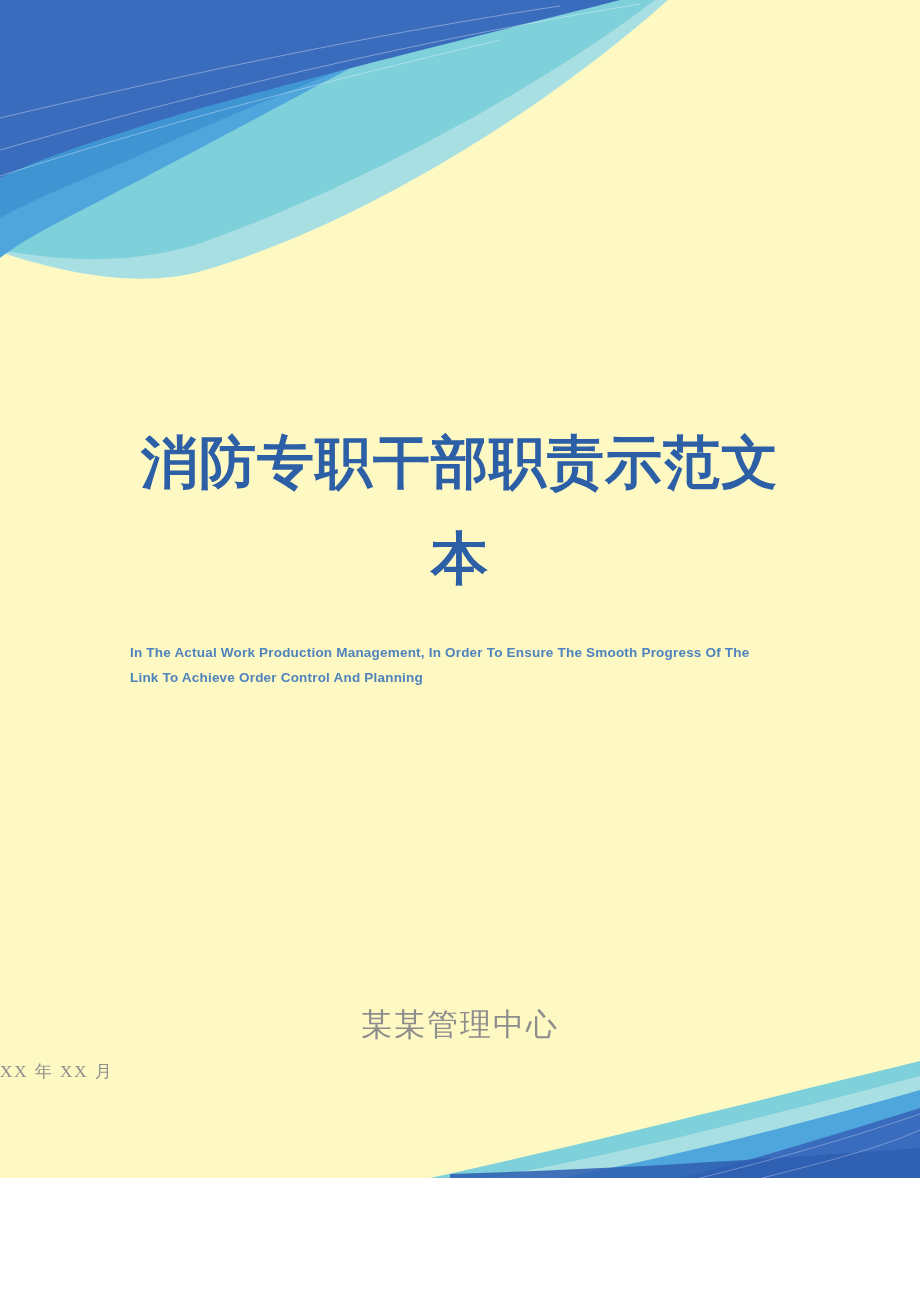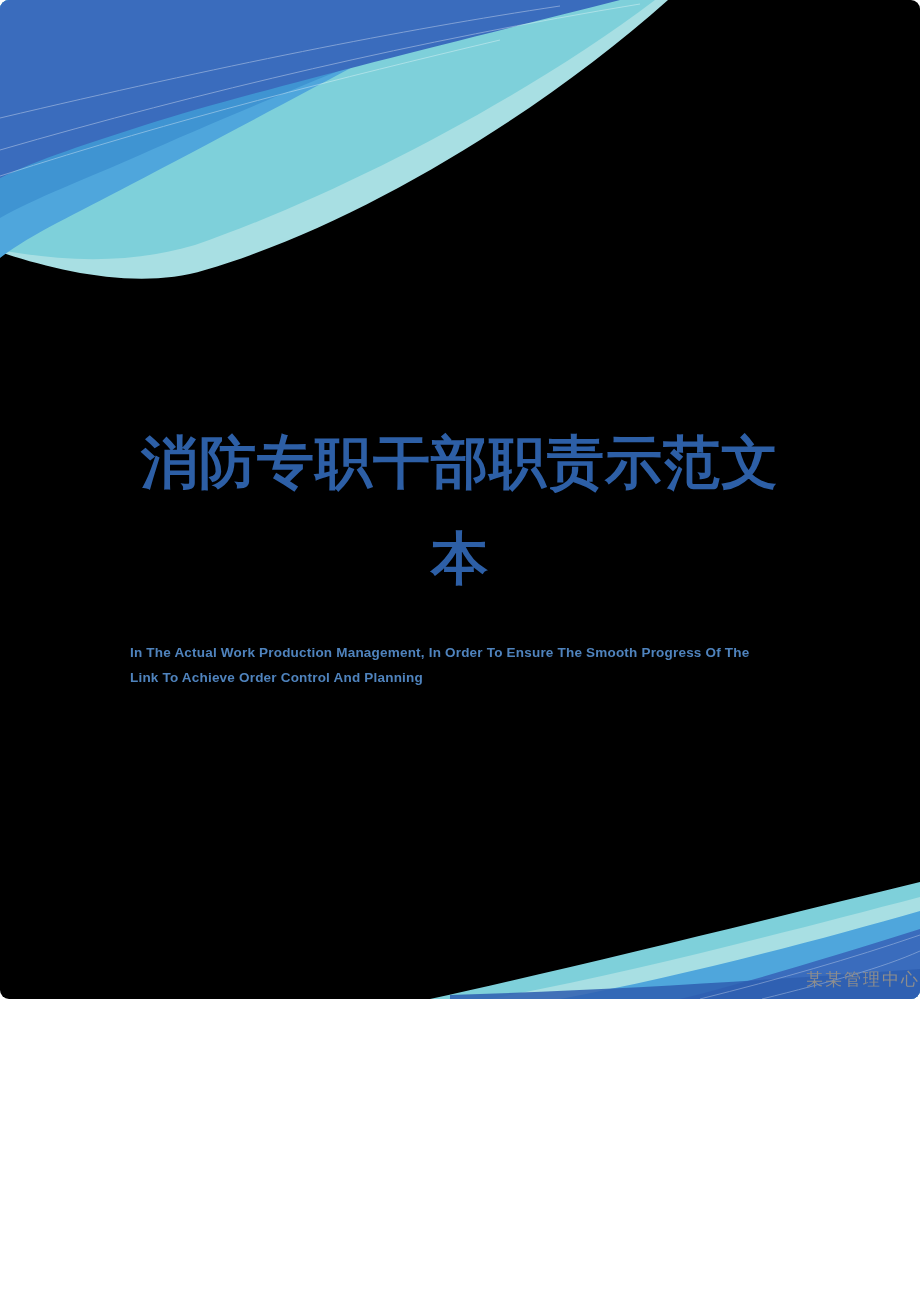--- a/index.html
+++ b/index.html
@@ -1,23 +1,22 @@
 <!DOCTYPE html>
 <html><head>
 <meta charset="utf-8">
 <style>
   html, body { margin: 0; padding: 0; background: #ffffff; }
   .page {
     position: relative;
     width: 920px;
-    height: 999px;
-    background: #000000;
+    height: 1178px;
+    background: #fef9c3;
     overflow: hidden;
     font-family: "Liberation Sans", sans-serif;
-    border-radius: 9px;
   }
   .deco { position: absolute; left: 0; display: block; }
   .deco-top { top: 0; }
   .deco-bottom { bottom: 0; }
 
   .doc-title {
     position: absolute;
     top: 414px;
     left: 0;
     width: 100%;
@@ -40,26 +39,26 @@
     color: #4f83bd;
     font-size: 13.5px;
     line-height: 24.5px;
     font-weight: 600;
     letter-spacing: 0.2px;
     font-family: "Liberation Sans", "DejaVu Sans", sans-serif;
   }
 
   .org-name {
     position: absolute;
-    top: 968px;
+    top: 1004px;
     left: 0;
     width: 100%;
-    text-align: right;
+    text-align: center;
     color: #8d8d8d;
-    font-size: 17px;
+    font-size: 31px;
     letter-spacing: 2px;
     font-weight: 400;
     font-family: "Liberation Serif", "DejaVu Serif", serif;
   }
 
   .doc-date {
     position: absolute;
     top: 1060px;
     left: 0;
     width: 100%;

